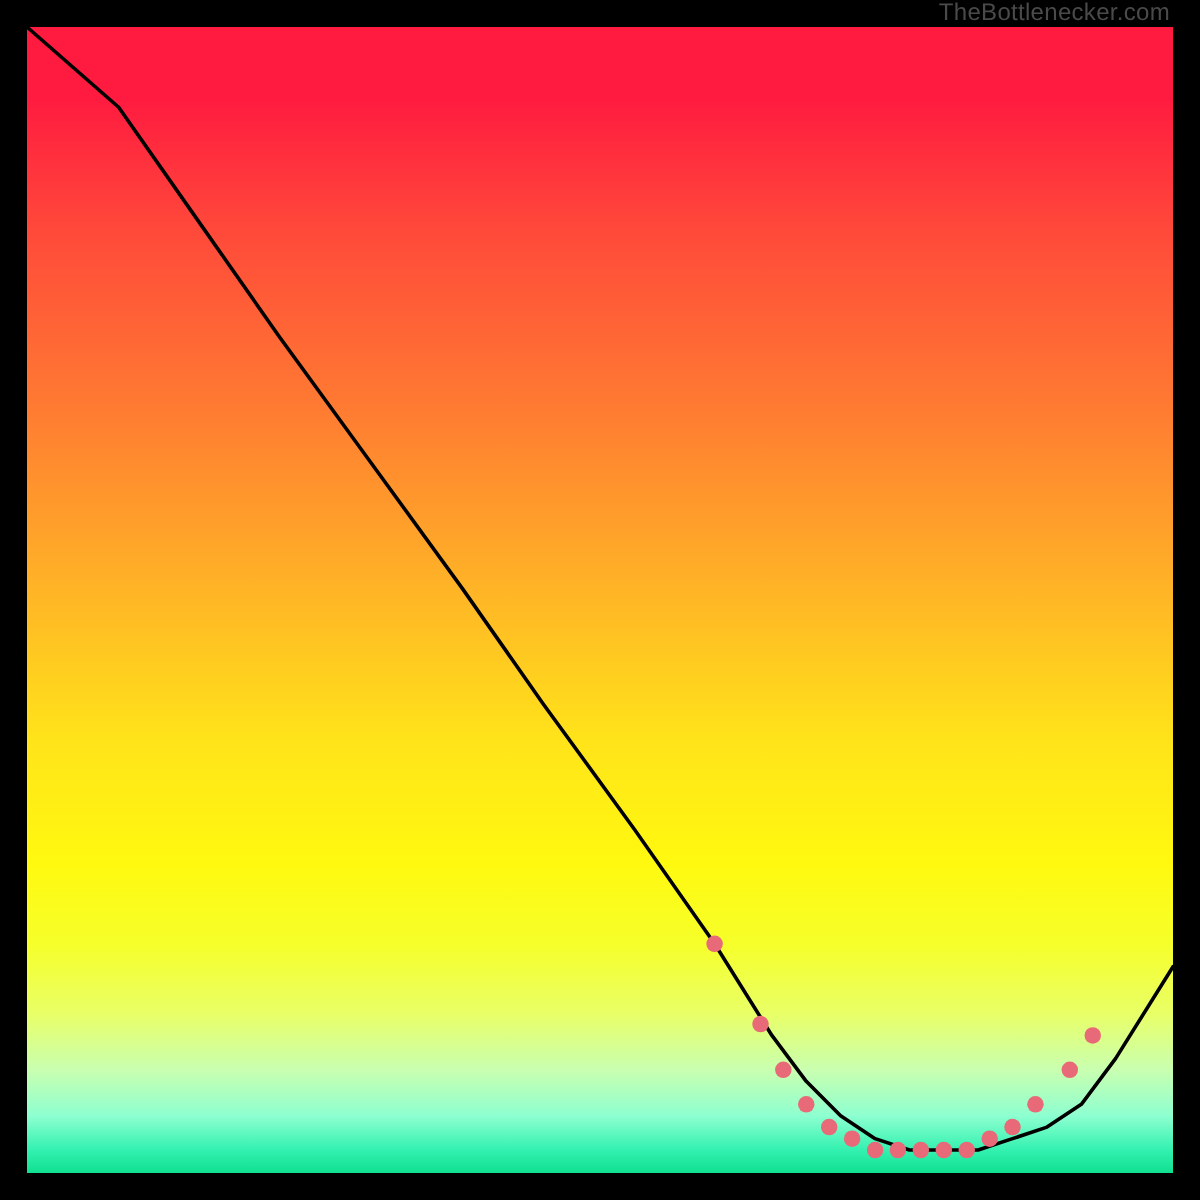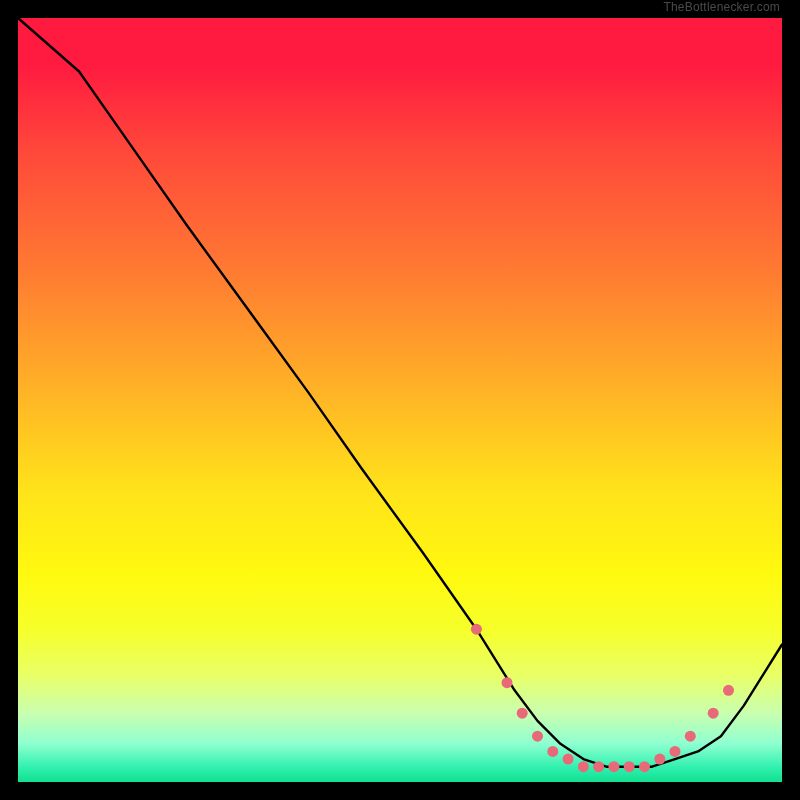--- a/index.html
+++ b/index.html
@@ -46,21 +46,21 @@
     top: 18px;
     width: 764px;
     height: 764px;
     overflow: visible;
   }
   .watermark {
     position: absolute;
     top: 0;
     right: 20px;
     color: #4a4a4a;
-    font-size: 12px;
+    font-size: 16px;
     font-weight: 500;
     letter-spacing: 0.2px;
   }
 </style>
 </head>
 <body>
 
 <div class="stage">
   <div class="plot"></div>
   <svg class="overlay" viewBox="0 0 764 764" preserveAspectRatio="none">

